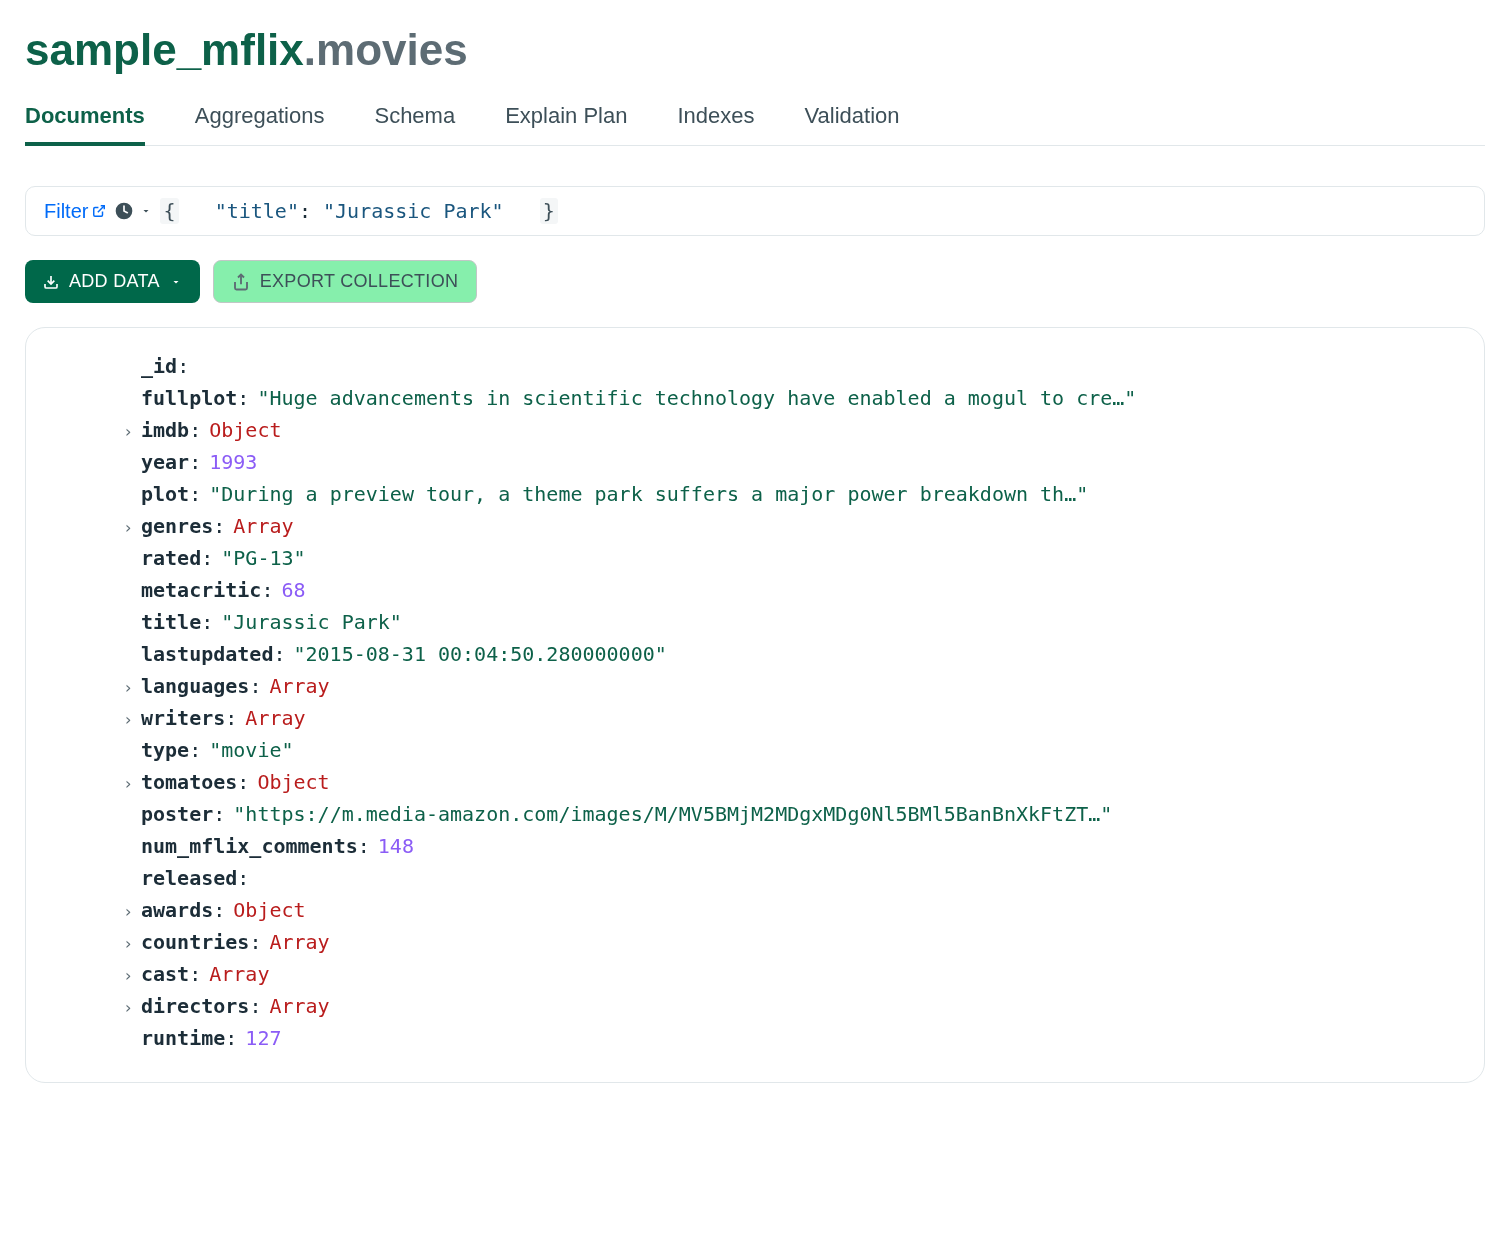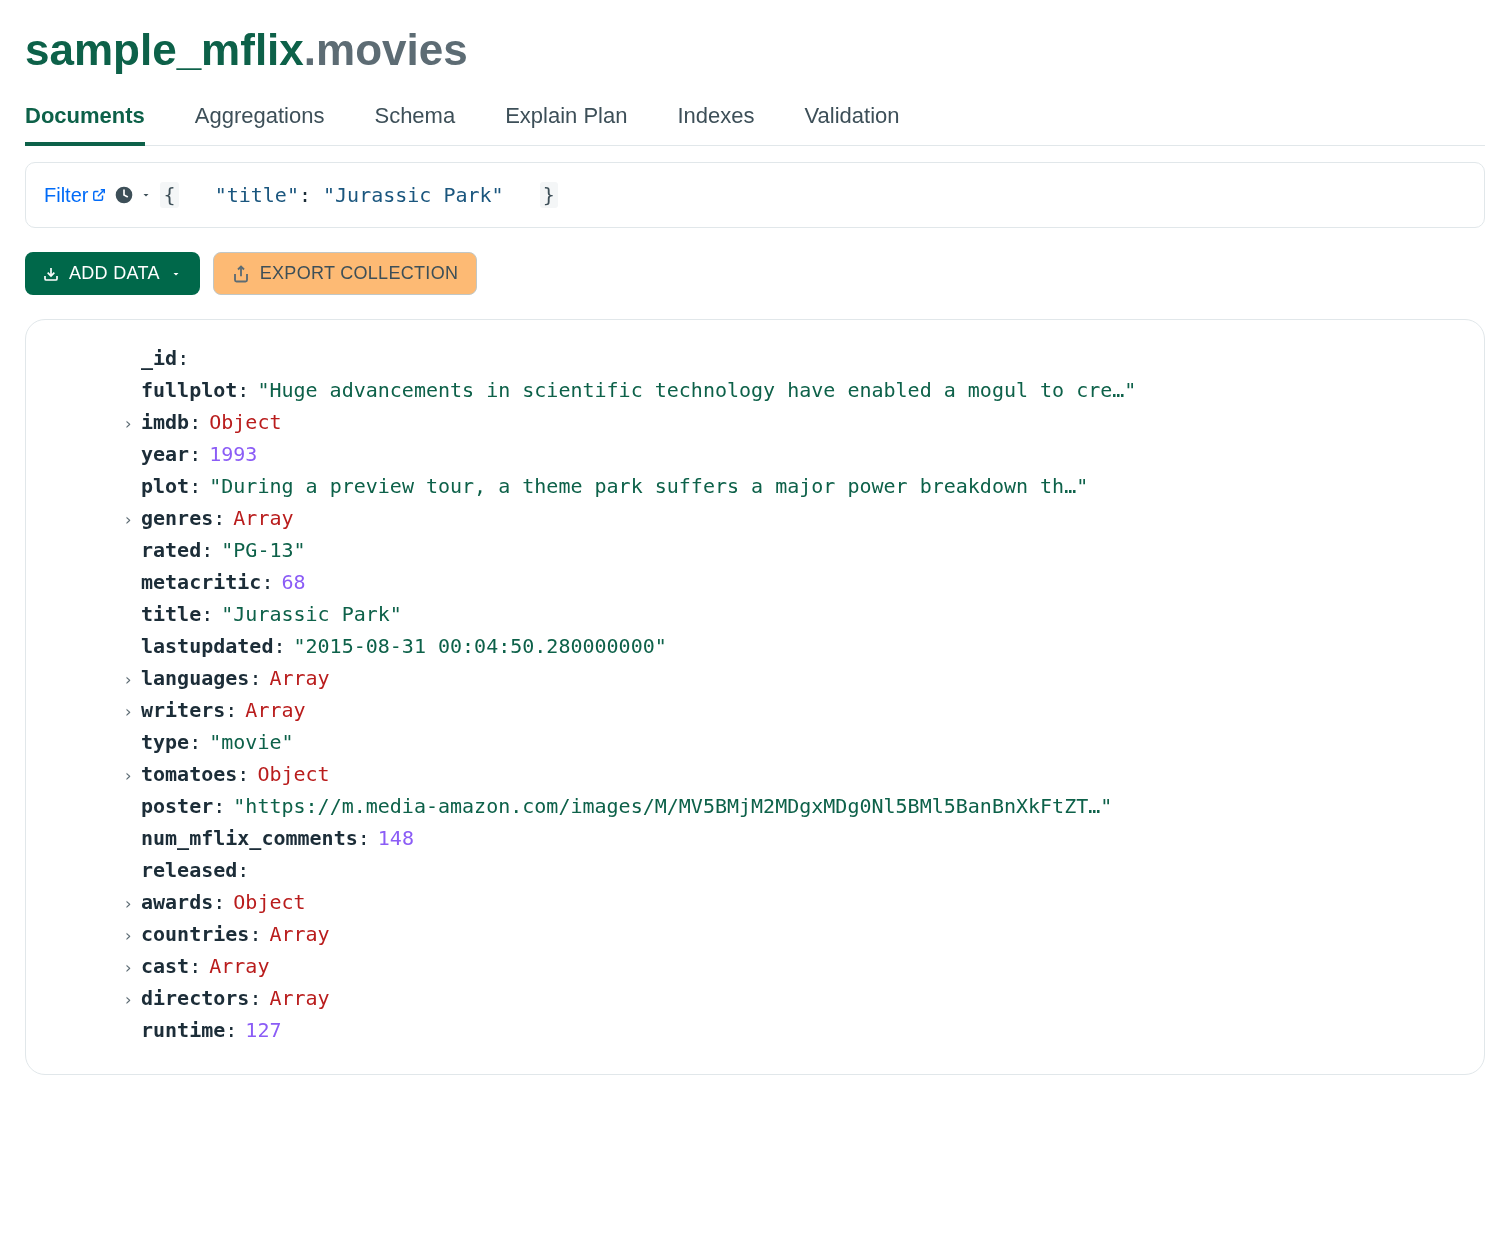--- a/index.html
+++ b/index.html
@@ -13,21 +13,21 @@
       font-size: 44px;
       font-weight: 600;
       margin-bottom: 28px;
     }
     .title-db { color: #0d6149; }
     .title-coll { color: #5d6c74; }
     .tabs {
       display: flex;
       gap: 50px;
       border-bottom: 1px solid #e1e7ea;
-      margin-bottom: 16px;
+      margin-bottom: 40px;
     }
     .tab {
       font-size: 22px;
       font-weight: 500;
       color: #3d4f58;
       padding-bottom: 16px;
       cursor: pointer;
     }
     .tab.active {
       color: #0d6149;
@@ -39,21 +39,21 @@
       position: absolute;
       left: 0; right: 0; bottom: -1px;
       height: 4px;
       background: #0d6149;
     }
     .filter-bar {
       display: flex;
       align-items: center;
       border: 1px solid #e1e7ea;
       border-radius: 10px;
-      padding: 20px 18px;
+      padding: 12px 18px;
       margin-bottom: 24px;
       gap: 8px;
     }
     .filter-label {
       color: #016bf8;
       font-size: 20px;
       font-weight: 400;
       display: inline-flex;
       align-items: center;
       gap: 4px;
@@ -90,21 +90,21 @@
       padding: 10px 18px;
       border-radius: 8px;
       cursor: pointer;
       border: none;
     }
     .btn-primary {
       background: #00684a;
       color: #fff;
     }
     .btn-secondary {
-      background: #fdba74;
+      background: #86efac;
       color: #3d4f58;
       border: 1.5px solid #c1c7c6;
     }
     .doc-card {
       border: 1px solid #e1e7ea;
       border-radius: 20px;
       padding: 22px 20px 28px 20px;
     }
     .doc-row {
       display: flex;

